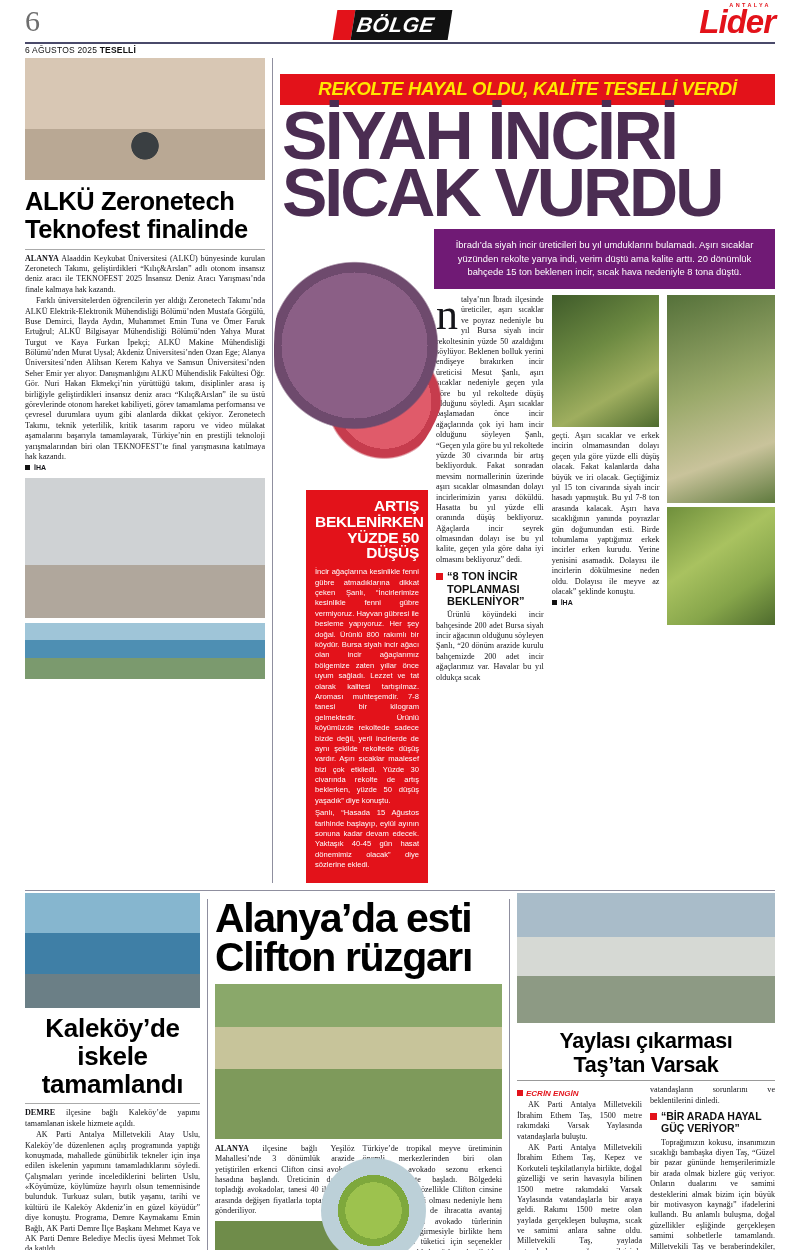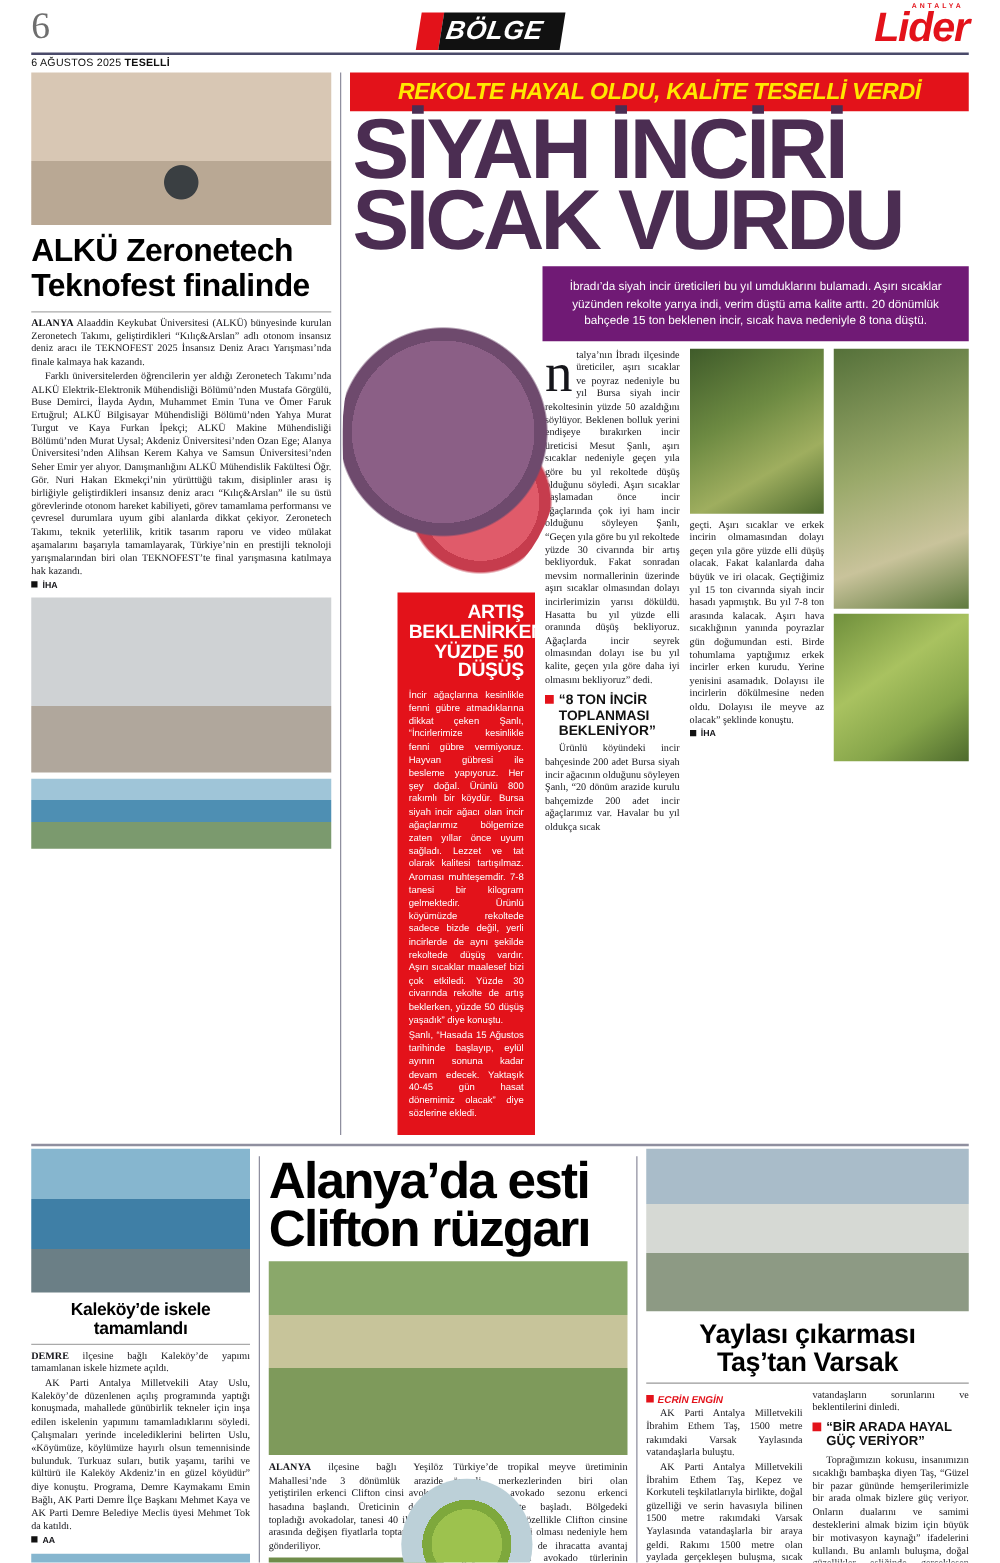--- a/index.html
+++ b/index.html
@@ -81,21 +81,21 @@
   .body-text p { text-indent: 11px; margin-bottom: 1px; }
   .body-text p.noind { text-indent: 0; }
   .body-text b { font-weight: bold; }
 
   
   .kicker {
     background: #e3121a; color: #ffe800;
     font-family: "Liberation Sans", sans-serif;
     font-weight: bold; font-style: italic; font-size: 18.5px;
     letter-spacing: -0.3px; text-align: center;
-    padding: 4px 6px 5px; margin-bottom: 2px;
+    padding: 4px 6px 5px; margin-bottom: 2px; margin-top: 16px;
   }
   .mega {
     font-family: "Liberation Sans", sans-serif;
     font-weight: bold; font-size: 68px; line-height: .84;
     color: #4b2d52; letter-spacing: -2.5px;
     text-align: left; margin: 2px 0 0 2px;
   }
   .mega .l2 { letter-spacing: -3px; }
 
   .summary {
@@ -135,21 +135,21 @@
   .sq { display:inline-block; width: 7px; height: 7px; background:#e3121a; margin-right: 4px; }
 
   
   .bottom { display: flex; margin-top: 8px; }
   .bcol1 { width: 175px; flex: none; }
   .bcol2 { flex: 1; }
   .bcol3 { width: 258px; flex: none; }
 
   .hl-kalekoy {
     font-family: "Liberation Sans", sans-serif;
-    font-weight: bold; font-size: 14px; line-height: 1.08;
+    font-weight: bold; font-size: 26px; line-height: 1.08;
     text-align: center; color:#000; letter-spacing: -.3px;
   }
   .hl-clifton {
     font-family: "Liberation Sans", sans-serif;
     font-weight: bold; font-size: 41px; line-height: .96;
     color: #000; letter-spacing: -1.4px;
   }
   .hl-tas {
     font-family: "Liberation Sans", sans-serif;
     font-weight: bold; font-size: 21.5px; line-height: 1.1;
@@ -236,21 +236,21 @@
         <div style="display:flex;gap:6px;margin-top:4px;">
           <div style="width:148px;flex:none"></div>
           <div class="summary" style="flex:1">İbradı’da siyah incir üreticileri bu yıl umduklarını bulamadı. Aşırı sıcaklar yüzünden rekolte yarıya indi, verim düştü ama kalite arttı. 20 dönümlük bahçede 15 ton beklenen incir, sıcak hava nedeniyle 8 tona düştü.</div>
         </div>
 
         <div class="photo ph-fig" style="position:absolute;left:-6px;top:160px;width:175px;height:255px;border-radius:50% 50% 46% 46%;z-index:6"></div>
 
         <div class="fig-cols" style="margin-top:6px">
           <div class="fig-c" style="width:148px;flex:none">
             <div style="height:195px"></div>
-            <div class="redbox" style="margin-left:38px">
+            <div class="redbox" style="margin-left:26px">
               <h3>ARTIŞ BEKLENİRKEN YÜZDE 50 DÜŞÜŞ</h3>
               <div class="rb-body">
                 <p>İncir ağaçlarına kesinlikle fenni gübre atmadıklarına dikkat çeken Şanlı, “İncirlerimize kesinlikle fenni gübre vermiyoruz. Hayvan gübresi ile besleme yapıyoruz. Her şey doğal. Ürünlü 800 rakımlı bir köydür. Bursa siyah incir ağacı olan incir ağaçlarımız bölgemize zaten yıllar önce uyum sağladı. Lezzet ve tat olarak kalitesi tartışılmaz. Aroması muhteşemdir. 7-8 tanesi bir kilogram gelmektedir. Ürünlü köyümüzde rekoltede sadece bizde değil, yerli incirlerde de aynı şekilde rekoltede düşüş vardır. Aşırı sıcaklar maalesef bizi çok etkiledi. Yüzde 30 civarında rekolte de artış beklerken, yüzde 50 düşüş yaşadık” diye konuştu.</p>
                 <p>Şanlı, “Hasada 15 Ağustos tarihinde başlayıp, eylül ayının sonuna kadar devam edecek. Yaktaşık 40-45 gün hasat dönemimiz olacak” diye sözlerine ekledi.</p>
               </div>
             </div>
           </div>
 
           <div class="fig-c">
             <div class="body-text">

